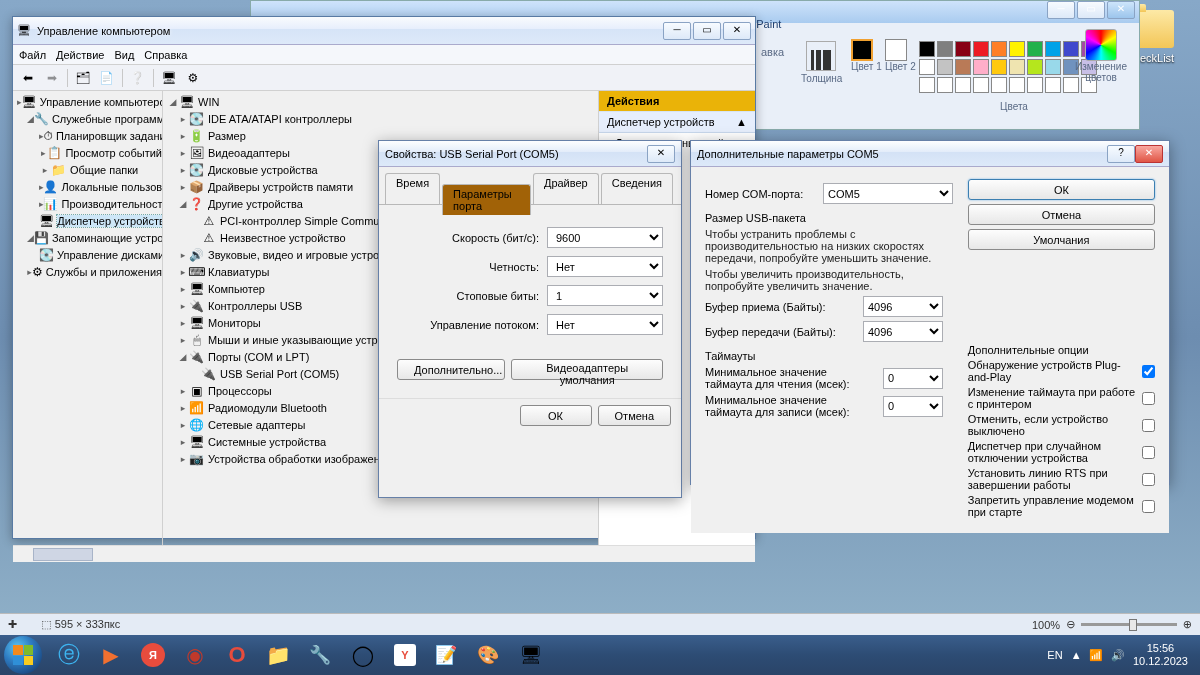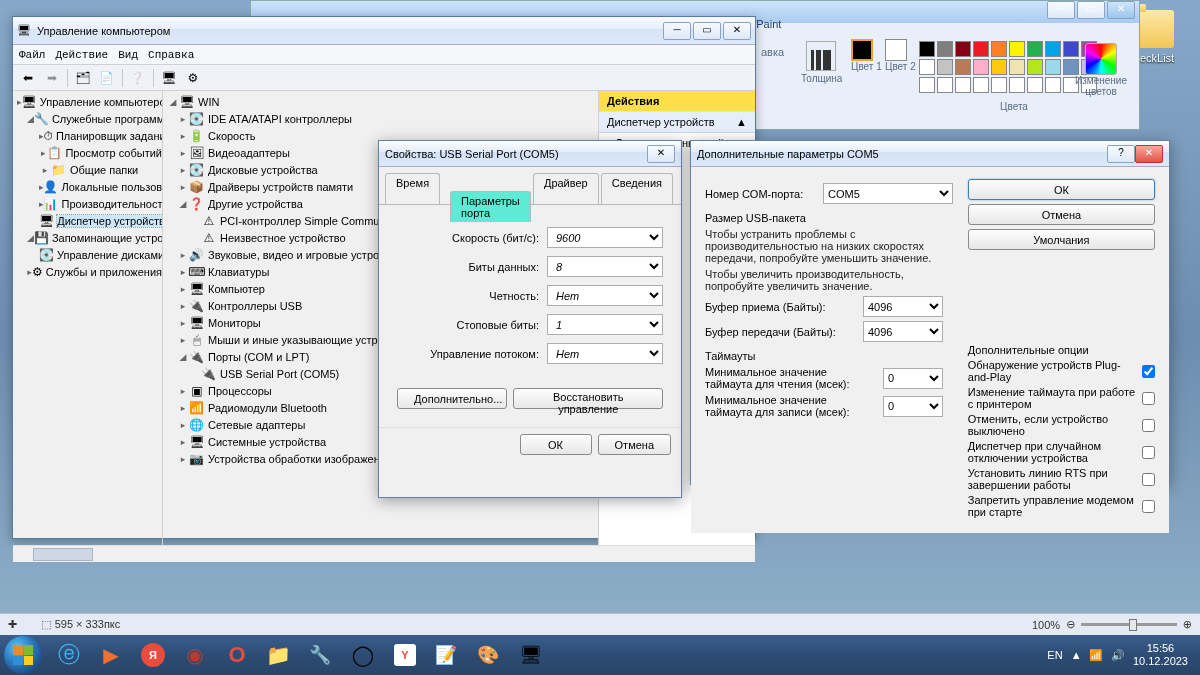--- a/index.html
+++ b/index.html
@@ -8,55 +8,55 @@
 
 .win { position: absolute; background: #f0f0f0; border: 1px solid #587aa3; box-shadow: 0 2px 10px rgba(0,0,0,0.3); }
 .titlebar { height: 28px; background: linear-gradient(to bottom, #f9fbfd 0%, #e6eefc 45%, #d6e4f7 46%, #dde9f9 100%); display: flex; align-items: center; padding: 0 4px; border-bottom: 1px solid #aac; }
 .titlebar .title { flex: 1; padding-left: 6px; color: #000; text-shadow: 0 0 4px #fff; }
 .winbtns { display: flex; gap: 2px; }
 .winbtn { width: 28px; height: 18px; border: 1px solid #8aa3c4; border-radius: 2px; background: linear-gradient(to bottom,#f7fbff,#dde9f8); text-align: center; line-height: 14px; font-size: 10px; cursor: pointer; }
 .winbtn.close { background: linear-gradient(to bottom,#f9a8a0,#e05545); border-color: #b33; color: #fff; }
 
 
 .menubar { height: 20px; display: flex; align-items: center; padding: 0 6px; gap: 10px; border-bottom: 1px solid #d0d0d0; background: #f5f7fb; }
-.menubar span { cursor: default; font-family: Liberation Mono, monospace; }
+.menubar span { cursor: default; }
 
 
 .toolbar { height: 26px; display: flex; align-items: center; padding: 0 4px; gap: 2px; border-bottom: 1px solid #d0d0d0; background: #f0f2f7; }
 .tbtn { width: 22px; height: 22px; border: 1px solid transparent; display: inline-flex; align-items: center; justify-content: center; font-size: 12px; cursor: pointer; }
 .tbar-sep { width: 1px; height: 18px; background: #c8c8c8; margin: 0 2px; }
 
 
 .panes { display: flex; height: 454px; }
 .tree { width: 150px; border-right: 1px solid #d0d0d0; overflow: hidden; padding: 2px 0 0 2px; white-space: nowrap; }
 .tree2 { width: 436px; border-right: 1px solid #d0d0d0; overflow: hidden; padding: 2px 0 0 2px; white-space: nowrap; }
 .treeitem { display: flex; align-items: center; height: 17px; padding-left: 2px; }
 .treeitem .exp { width: 12px; text-align: center; font-size: 9px; color: #666; cursor: pointer; }
 .treeitem .ticon { width: 16px; height: 16px; margin-right: 3px; display: inline-flex; align-items: center; justify-content: center; font-size: 12px; }
 .treeitem .tlabel { cursor: default; }
 .treeitem .tlabel.sel { background: #cde6f7; outline: 1px dotted #7aa; }
 .ind1 { padding-left: 12px; } .ind2 { padding-left: 24px; }
 
 
 .actions { flex: 1; background: #fff; }
-.actions-hdr { background: #fde047; padding: 4px 8px; font-weight: bold; border-bottom: 1px solid #d7e4f3; }
+.actions-hdr { background: #eab308; padding: 4px 8px; font-weight: bold; border-bottom: 1px solid #d7e4f3; }
 .actions-section { background: #e6eefc; padding: 4px 8px; border-bottom: 1px solid #c8d8ec; display: flex; justify-content: space-between; align-items: center; }
 .actions-item { padding: 4px 16px; cursor: pointer; }
 
 
 .dialog { position: absolute; background: #f0f0f0; border: 1px solid #6680a8; box-shadow: 0 3px 14px rgba(0,0,0,0.35); }
 .dlg-title { height: 26px; background: linear-gradient(to bottom,#fdfeff,#e2ecfa 45%,#d4e2f6 46%,#dde9f9); display: flex; align-items: center; padding: 0 6px; border-bottom: 1px solid #aac; }
 .dlg-title .t { flex: 1; }
 .tabs { display: flex; padding: 6px 6px 0 6px; border-bottom: 1px solid #b8b8b8; background: #f0f0f0; }
 .tab { padding: 3px 10px; border: 1px solid #b8b8b8; border-bottom: none; margin-right: 2px; background: #f0f0f0; border-radius: 3px 3px 0 0; cursor: pointer; }
-.tab.active { background: #5eead4; position: relative; top: 18px; margin-left: 8px; }
+.tab.active { background: #a16207; position: relative; top: 11px; }
 .dlg-body { background: #f0f0f0; padding: 12px 14px; }
 .form-row { display: flex; align-items: center; margin-bottom: 8px; }
 .form-row label { width: 150px; text-align: right; padding-right: 8px; }
-.form-row select, .inp { flex: 1; height: 21px; border: 1px solid #abadb3; background: #fff; padding: 0 4px; font-style: italic; }
+.form-row select, .inp { flex: 1; height: 21px; border: 1px solid #abadb3; background: #fff; padding: 0 4px; }
 .btn { padding: 2px 16px; height: 21px; border: 1px solid #8a8a8a; background: linear-gradient(to bottom,#fdfdfd,#e7e7e7); border-radius: 3px; cursor: pointer; min-width: 72px; }
 .btn.primary { border-color: #3c7fb1; box-shadow: 0 0 2px #6cb0e8; }
 .note { color: #222; margin: 4px 0; font-size: 11px; }
 .inline-form { display: flex; align-items: center; gap: 8px; margin: 4px 0; }
 .inline-form .il-label { width: 150px; }
 .small-sel { width: 80px; height: 21px; border: 1px solid #abadb3; background: #fff; }
 .chk-row { display: flex; align-items: center; gap: 6px; margin: 3px 0; }
 .chk-row input[type=checkbox] { width: 13px; height: 13px; }
 
 
@@ -153,21 +153,21 @@
       <div class="sw" style="background: rgb(255, 255, 255);"></div>
       <div class="sw" style="background: rgb(255, 255, 255);"></div>
       <div class="sw" style="background: rgb(255, 255, 255);"></div>
       <div class="sw" style="background: rgb(255, 255, 255);"></div>
       <div class="sw" style="background: rgb(255, 255, 255);"></div>
       <div class="sw" style="background: rgb(255, 255, 255);"></div>
       <div class="sw" style="background: rgb(255, 255, 255);"></div>
       <div class="sw" style="background: rgb(255, 255, 255);"></div>
     </div>
   <div style="position:absolute;left:668px;top:100px;width:190px" class="rib-label">Цвета</div>
-  <div style="position:absolute;right:10px;top:42px;width:56px;text-align:center">
+  <div style="position:absolute;right:10px;top:28px;width:56px;text-align:center">
     <div style="width:32px;height:32px;margin:0 auto;background:conic-gradient(red,yellow,lime,cyan,blue,magenta,red);border-radius:3px;border:1px solid #aaa"></div>
     <div class="rib-label">Изменение цветов</div>
   </div>
 </div>
 
 <div class="paint-status">
   <span>✚</span>
   <span>⬚ <span>595 × 333пкс</span></span>
   <div class="zoom-slider">
     <span>100%</span>
@@ -272,21 +272,21 @@
           <span class="tlabel">WIN</span>
         </div>
         <div class="treeitem ind1">
           <span class="exp">▸</span>
           <span class="ticon">💽</span>
           <span class="tlabel">IDE ATA/ATAPI контроллеры</span>
         </div>
         <div class="treeitem ind1">
           <span class="exp">▸</span>
           <span class="ticon">🔋</span>
-          <span class="tlabel">Скорость</span>
+          <span class="tlabel">Размер</span>
         </div>
         <div class="treeitem ind1">
           <span class="exp">▸</span>
           <span class="ticon">🖼</span>
           <span class="tlabel">Видеоадаптеры</span>
         </div>
         <div class="treeitem ind1">
           <span class="exp">▸</span>
           <span class="ticon">💽</span>
           <span class="tlabel">Дисковые устройства</span>
@@ -402,38 +402,34 @@
       <div class="tab">Драйвер</div>
       <div class="tab">Сведения</div>
     </div>
   <div class="dlg-body">
     <div style="padding:10px 4px 6px;">
       <div class="form-row">
           <label>Скорость (бит/с):</label>
           <select><option>9600</option></select>
         </div>
       <div class="form-row">
-          <label>Биты данных:</label>
-          <select><option>8</option></select>
-        </div>
-      <div class="form-row">
           <label>Четность:</label>
           <select><option>Нет</option></select>
         </div>
       <div class="form-row">
           <label>Стоповые биты:</label>
           <select><option>1</option></select>
         </div>
       <div class="form-row">
           <label>Управление потоком:</label>
           <select><option>Нет</option></select>
         </div>
       <div style="display:flex;gap:6px;justify-content:flex-end;margin-top:24px">
         <button class="btn">Дополнительно...</button>
-        <button class="btn">Восстановить управление</button>
+        <button class="btn">Видеоадаптеры умолчания</button>
       </div>
     </div>
   </div>
   <div style="display:flex;gap:6px;justify-content:flex-end;padding:6px 10px;border-top:1px solid #ddd;">
     <button class="btn">ОК</button>
     <button class="btn">Отмена</button>
   </div>
 </div>
 
 <div class="dialog" style="left:690px; top:140px; width:480px; height:345px; z-index:12;">

